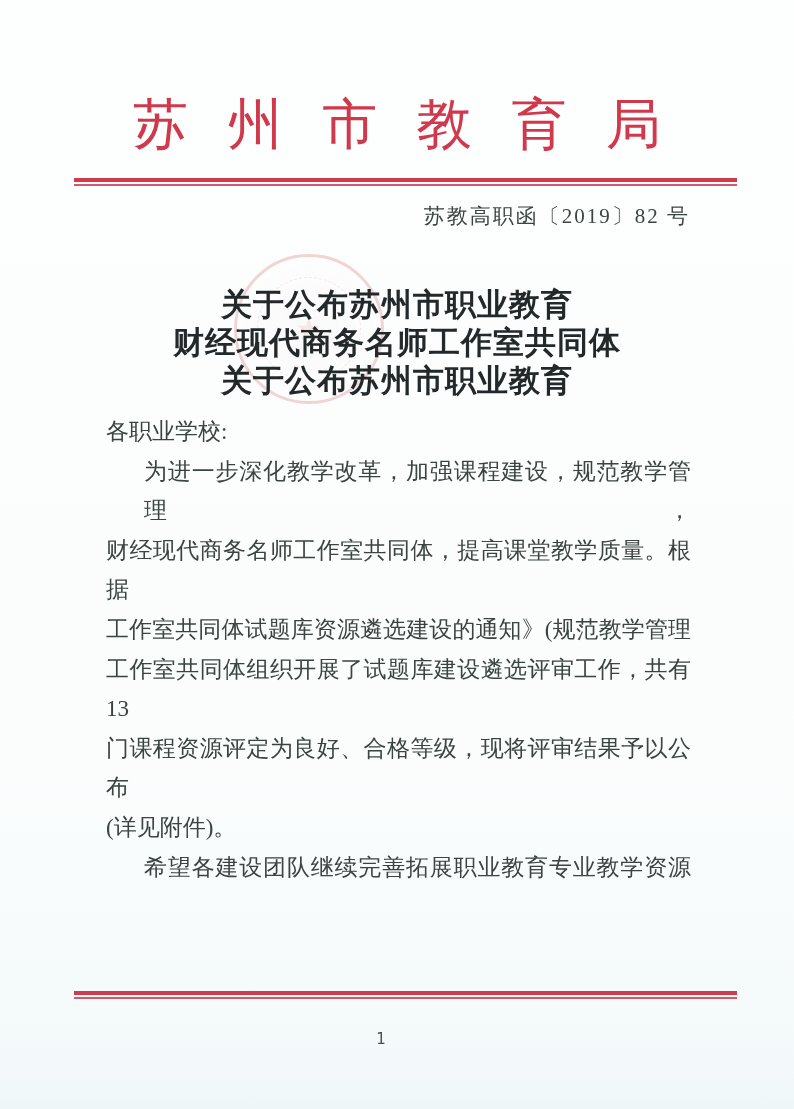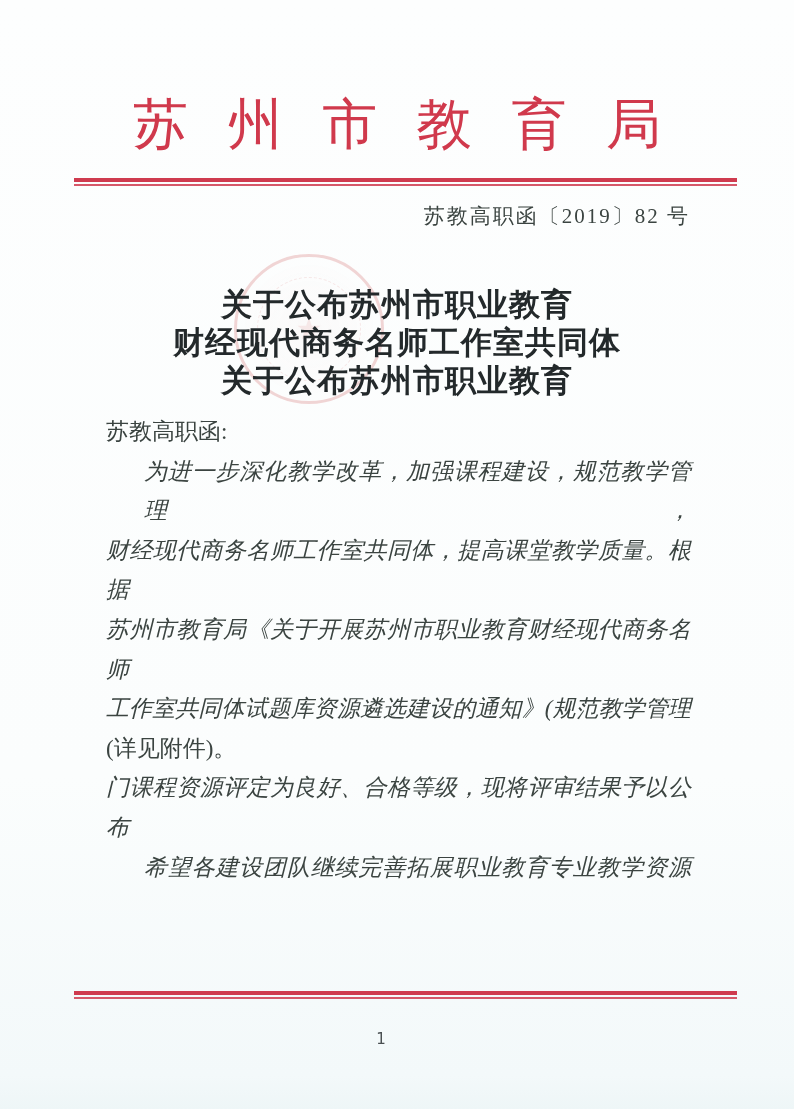--- a/index.html
+++ b/index.html
@@ -68,21 +68,20 @@
   .body-block{
     position:absolute;top:412px;left:106px;width:585px;
     font-size:23px;line-height:39.6px;
     color:var(--body_ink);z-index:2;
   }
   .bline{white-space:nowrap;}
   .just{
     white-space:normal;
     text-align:justify;
     text-align-last:justify;
-    font-style:italic;
   }
   .indent{padding-left:38px;}
   .page-number{
     position:absolute;top:1030px;left:0;width:762px;
     text-align:center;
     font-size:15px;color:#4a5052;
     font-family:"DejaVu Sans","Liberation Sans",sans-serif;
   }
 </style>
 </head>
@@ -104,28 +103,28 @@
     <div class="star">★</div>
   </div>
 
   <div class="title-block">
     <div class="title-line">关于公布苏州市职业教育</div>
     <div class="title-line">财经现代商务名师工作室共同体</div>
     <div class="title-line">关于公布苏州市职业教育</div>
   </div>
 
   <div class="body-block">
-    <div class="bline">苏教高职函:</div>
+    <div class="bline">各职业学校:</div>
 
     <div class="bline just indent">为进一步深化教学改革，加强课程建设，规范教学管理，</div>
     <div class="bline just">财经现代商务名师工作室共同体，提高课堂教学质量。根据</div>
-    <div class="bline just">苏州市教育局《关于开展苏州市职业教育财经现代商务名师</div>
     <div class="bline just">工作室共同体试题库资源遴选建设的通知》(规范教学管理</div>
+    <div class="bline just">工作室共同体组织开展了试题库建设遴选评审工作，共有 13</div>
+    <div class="bline just">门课程资源评定为良好、合格等级，现将评审结果予以公布</div>
     <div class="bline">(详见附件)。</div>
-    <div class="bline just">门课程资源评定为良好、合格等级，现将评审结果予以公布</div>
 
     <div class="bline just indent">希望各建设团队继续完善拓展职业教育专业教学资源</div>
 
   </div>
 
   <div class="rule rule-bottom">
     <div class="thick"></div>
     <div class="thin"></div>
   </div>
 

